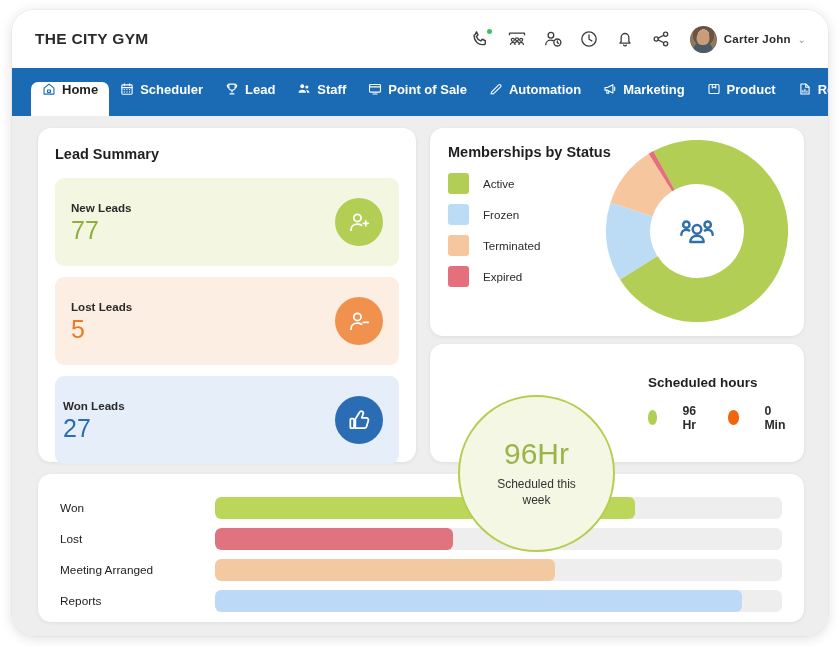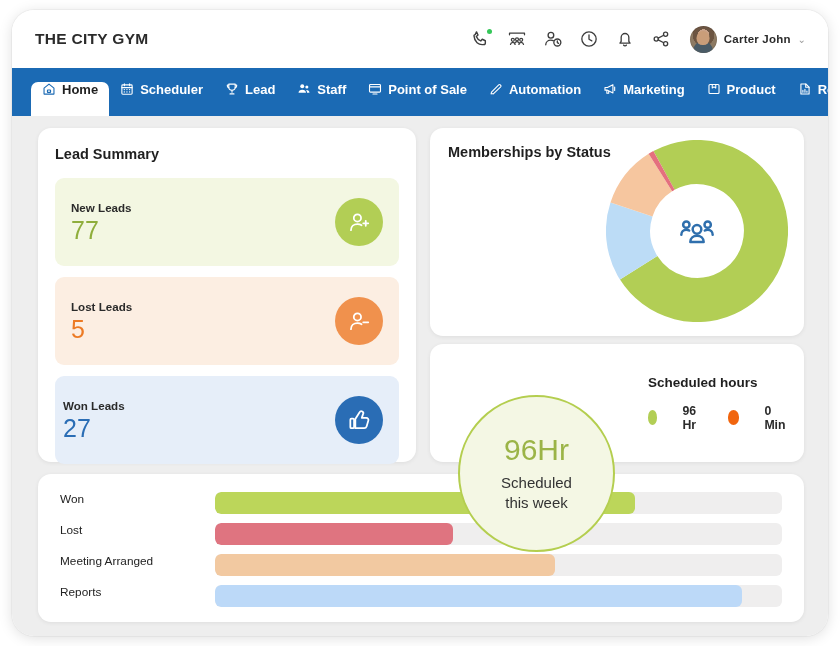--- a/index.html
+++ b/index.html
@@ -177,29 +177,29 @@
     position: absolute; left: 446px; top: 279px;
     width: 157px; height: 157px;
     border-radius: 50%;
     background: #f4f7e4;
     border: 2px solid #b4ce4f;
     display: flex; flex-direction: column;
     align-items: center; justify-content: center;
     z-index: 5;
   }
   .hours-big { font-size: 30px; color: #9bb447; line-height: 1; margin-bottom: 8px; }
-  .hours-sub { font-size: 15px; color: #333; text-align: center; line-height: 1.3; max-width: 95px; }
+  .hours-sub { font-size: 12px; color: #333; text-align: center; line-height: 1.3; max-width: 95px; }
 
   
   .pipe-card {
     position: absolute; left: 26px; top: 358px;
     width: 766px; height: 148px;
     padding: 18px 22px;
   }
-  .pipe-row { display: flex; height: 31px; }
+  .pipe-row { display: flex; align-items: center; height: 31px; }
   .pipe-label { width: 155px; font-size: 11.8px; color: #222; }
   .pipe-track {
     flex: 1; height: 22px; border-radius: 6px;
     background: #efeeee; position: relative; overflow: hidden;
   }
   .pipe-fill { position: absolute; left: 0; top: 0; height: 100%; border-radius: 6px; }
 </style>
 </head>
 <body>
 
@@ -419,20 +419,38 @@
             <rect x="3.2" y="10.2" width="3.6" height="9.2" rx="1"></rect>
             <path d="M8 10.6 12.1 4a1.9 1.9 0 0 1 3.3 1.9l-1.2 3.6h4.4a2 2 0 0 1 1.9 2.6l-1.7 5.6a2.4 2.4 0 0 1-2.3 1.7H8z"></path>
           </svg>
         </div>
       </div>
     </div>
 
     <div class="card memb-card">
       <div class="card-title">Memberships by Status</div>
 
+      <div class="legend">
+        <div class="legend-row">
+          <span class="legend-swatch" style="background:#b2ce55;"></span>
+          <span class="legend-label">Active</span>
+        </div>
+        <div class="legend-row">
+          <span class="legend-swatch" style="background:#bcdcf6;"></span>
+          <span class="legend-label">Frozen</span>
+        </div>
+        <div class="legend-row">
+          <span class="legend-swatch" style="background:#f6c69f;"></span>
+          <span class="legend-label">Terminated</span>
+        </div>
+        <div class="legend-row">
+          <span class="legend-swatch" style="background:#e4707e;"></span>
+          <span class="legend-label">Expired</span>
+        </div>
+      </div>
 
       <div class="donut-wrap">
         <svg class="donut" viewBox="0 0 42 42">
           <g id="donut-segments">
               <circle cx="21" cy="21" r="15.9155" fill="transparent" stroke="#b2ce55" stroke-width="10.2" stroke-dasharray="74.000 26.000" stroke-dashoffset="25.000" transform="rotate(-29 21 21)"></circle>
               <circle cx="21" cy="21" r="15.9155" fill="transparent" stroke="#bcdcf6" stroke-width="10.2" stroke-dasharray="14.000 86.000" stroke-dashoffset="-49.000" transform="rotate(-29 21 21)"></circle>
               <circle cx="21" cy="21" r="15.9155" fill="transparent" stroke="#f6c69f" stroke-width="10.2" stroke-dasharray="11.000 89.000" stroke-dashoffset="-63.000" transform="rotate(-29 21 21)"></circle>
               <circle cx="21" cy="21" r="15.9155" fill="transparent" stroke="#e4707e" stroke-width="10.2" stroke-dasharray="1.000 99.000" stroke-dashoffset="-74.000" transform="rotate(-29 21 21)"></circle>
             </g>
         </svg>

